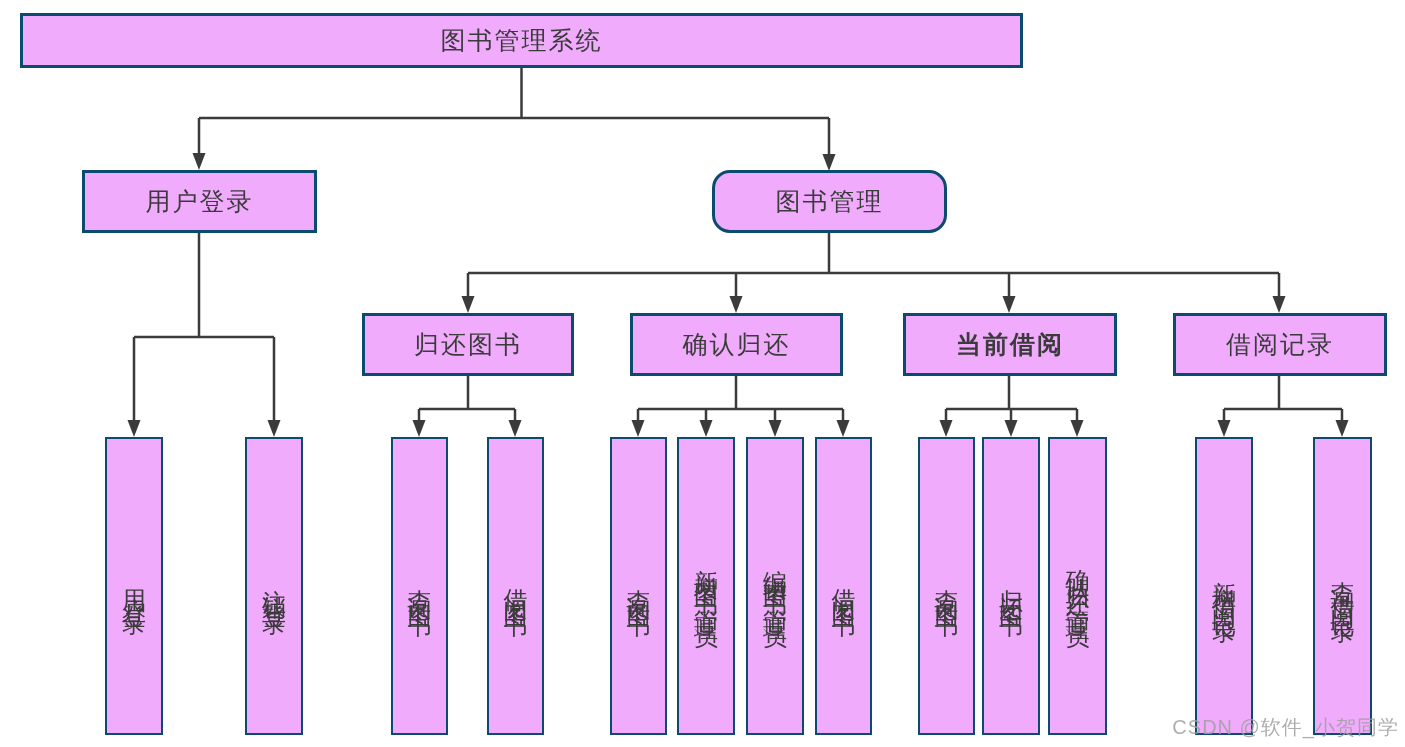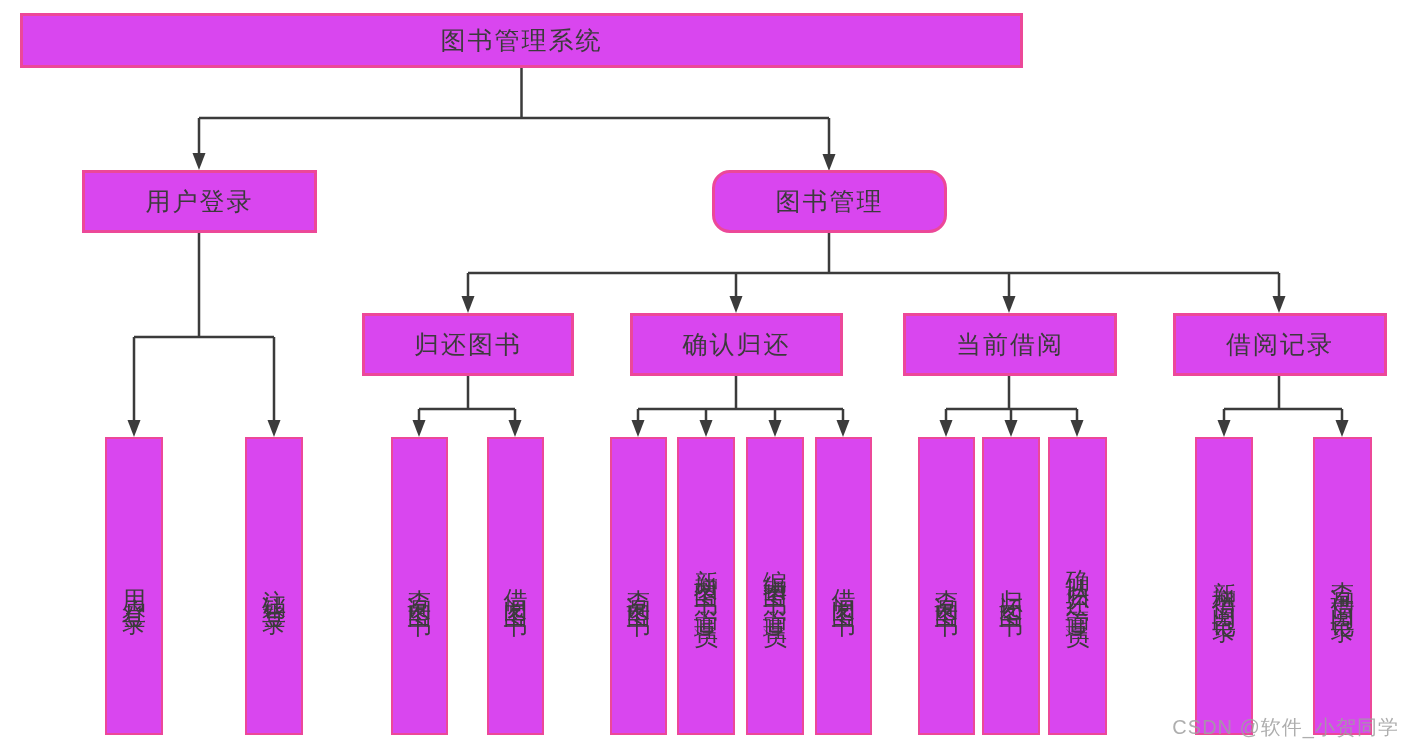--- a/index.html
+++ b/index.html
@@ -8,22 +8,22 @@
     width:1405px;height:747px;
     background:#ffffff;
     overflow:hidden;
     font-family:"Liberation Sans","DejaVu Sans",sans-serif;
     color:#3b3b3b;
   }
   #connectors{position:absolute;left:0;top:0;width:1405px;height:747px;}
   .box{
     position:absolute;
     box-sizing:border-box;
-    background:#d946ef;
-    border:3px solid #ec4899;
+    background:#f0abfc;
+    border:3px solid #0c4a6e;
     display:flex;
     align-items:center;
     justify-content:center;
     text-align:center;
   }
   .hbox{
     font-size:25px;
     letter-spacing:2px;
     line-height:1;
     white-space:nowrap;
@@ -96,21 +96,21 @@
     </g>
   </svg>
 
   <div class="box hbox" style="left:20px;top:13px;width:1003px;height:55px;">图书管理系统</div>
 
   <div class="box hbox" style="left:82px;top:170px;width:235px;height:63px;">用户登录</div>
   <div class="box hbox" style="left:712px;top:170px;width:235px;height:63px;border-radius:18px;">图书管理</div>
 
   <div class="box hbox" style="left:362px;top:313px;width:212px;height:63px;">归还图书</div>
   <div class="box hbox" style="left:630px;top:313px;width:213px;height:63px;">确认归还</div>
-  <div class="box hbox" style="left:903px;top:313px;width:214px;height:63px;">当前借阅</div>
+  <div class="box hbox" style="left:903px;top:313px;width:214px;height:63px;font-weight:bold;">当前借阅</div>
   <div class="box hbox" style="left:1173px;top:313px;width:214px;height:63px;">借阅记录</div>
 
   <div class="box leaf" style="left:105px;top:437px;width:58px;height:298px;">用户登录</div>
   <div class="box leaf" style="left:245px;top:437px;width:58px;height:298px;">注销登录</div>
 
   <div class="box leaf" style="left:391px;top:437px;width:57px;height:298px;">查询图书</div>
   <div class="box leaf" style="left:487px;top:437px;width:57px;height:298px;">借阅图书</div>
 
   <div class="box leaf" style="left:610px;top:437px;width:57px;height:298px;">查询图书</div>
   <div class="box leaf" style="left:677px;top:437px;width:58px;height:298px;">新增图书（管理员）</div>

